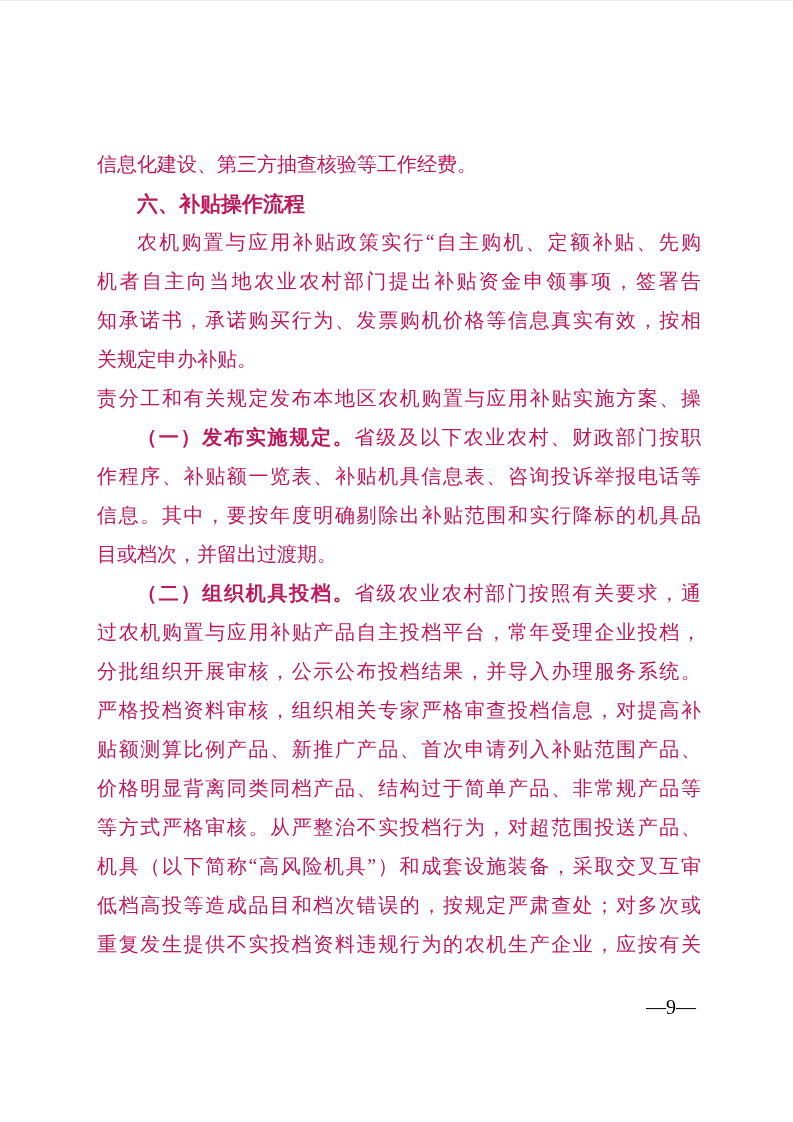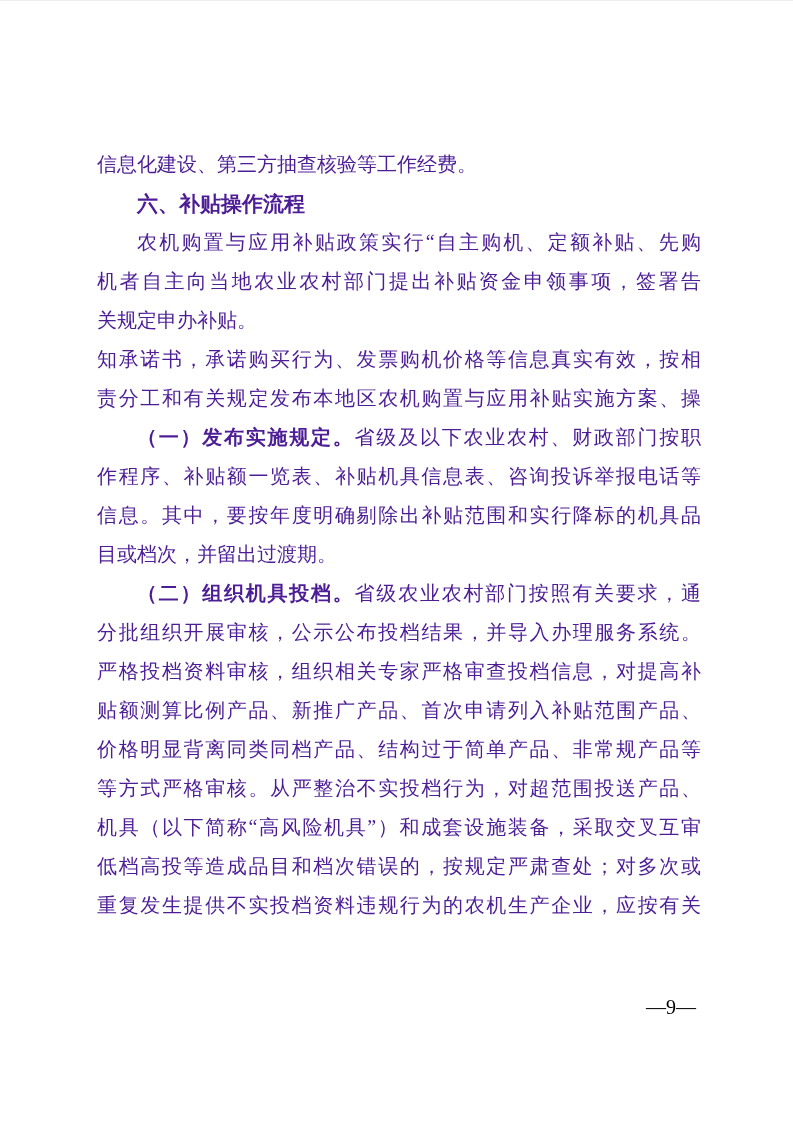--- a/index.html
+++ b/index.html
@@ -20,21 +20,21 @@
   .doc-body {
     position: absolute;
     left: 97px;
     top: 144px;
     width: 604px;
   }
   .line {
     height: 39px;
     line-height: 39px;
     font-size: 20px;
-    color: #4c1d95;
+    color: #be185d;
     text-align: left;
     overflow: hidden;
   }
   .line.fill {
     text-align: justify;
     text-align-last: justify;
   }
   .line.indent {
     padding-left: 40px;
   }
@@ -60,28 +60,29 @@
 </style>
 </head>
 <body>
 
 <div class="page">
   <div class="doc-body">
       <div class="line"><span>信息化建设、第三方抽查核验等工作经费。</span></div>
       <div class="line indent heading"><span class="bold-lead">六、补贴操作流程</span></div>
       <div class="line fill indent"><span>农机购置与应用补贴政策实行“自主购机、定额补贴、先购</span></div>
       <div class="line fill"><span>机者自主向当地农业农村部门提出补贴资金申领事项，签署告</span></div>
+      <div class="line fill"><span>知承诺书，承诺购买行为、发票购机价格等信息真实有效，按相</span></div>
       <div class="line"><span>关规定申办补贴。</span></div>
-      <div class="line fill"><span>知承诺书，承诺购买行为、发票购机价格等信息真实有效，按相</span></div>
       <div class="line fill"><span>责分工和有关规定发布本地区农机购置与应用补贴实施方案、操</span></div>
       <div class="line fill indent"><span class="bold-lead">（一）发布实施规定。</span><span>省级及以下农业农村、财政部门按职</span></div>
       <div class="line fill"><span>作程序、补贴额一览表、补贴机具信息表、咨询投诉举报电话等</span></div>
       <div class="line fill"><span>信息。其中，要按年度明确剔除出补贴范围和实行降标的机具品</span></div>
       <div class="line"><span>目或档次，并留出过渡期。</span></div>
       <div class="line fill indent"><span class="bold-lead">（二）组织机具投档。</span><span>省级农业农村部门按照有关要求，通</span></div>
+      <div class="line fill"><span>过农机购置与应用补贴产品自主投档平台，常年受理企业投档，</span></div>
       <div class="line fill"><span>分批组织开展审核，公示公布投档结果，并导入办理服务系统。</span></div>
       <div class="line fill"><span>严格投档资料审核，组织相关专家严格审查投档信息，对提高补</span></div>
       <div class="line fill"><span>贴额测算比例产品、新推广产品、首次申请列入补贴范围产品、</span></div>
       <div class="line fill"><span>价格明显背离同类同档产品、结构过于简单产品、非常规产品等</span></div>
       <div class="line fill"><span>等方式严格审核。从严整治不实投档行为，对超范围投送产品、</span></div>
       <div class="line fill"><span>机具（以下简称“高风险机具”）和成套设施装备，采取交叉互审</span></div>
       <div class="line fill"><span>低档高投等造成品目和档次错误的，按规定严肃查处；对多次或</span></div>
       <div class="line fill"><span>重复发生提供不实投档资料违规行为的农机生产企业，应按有关</span></div>
     </div>
   <div class="page-number">—9—</div>

